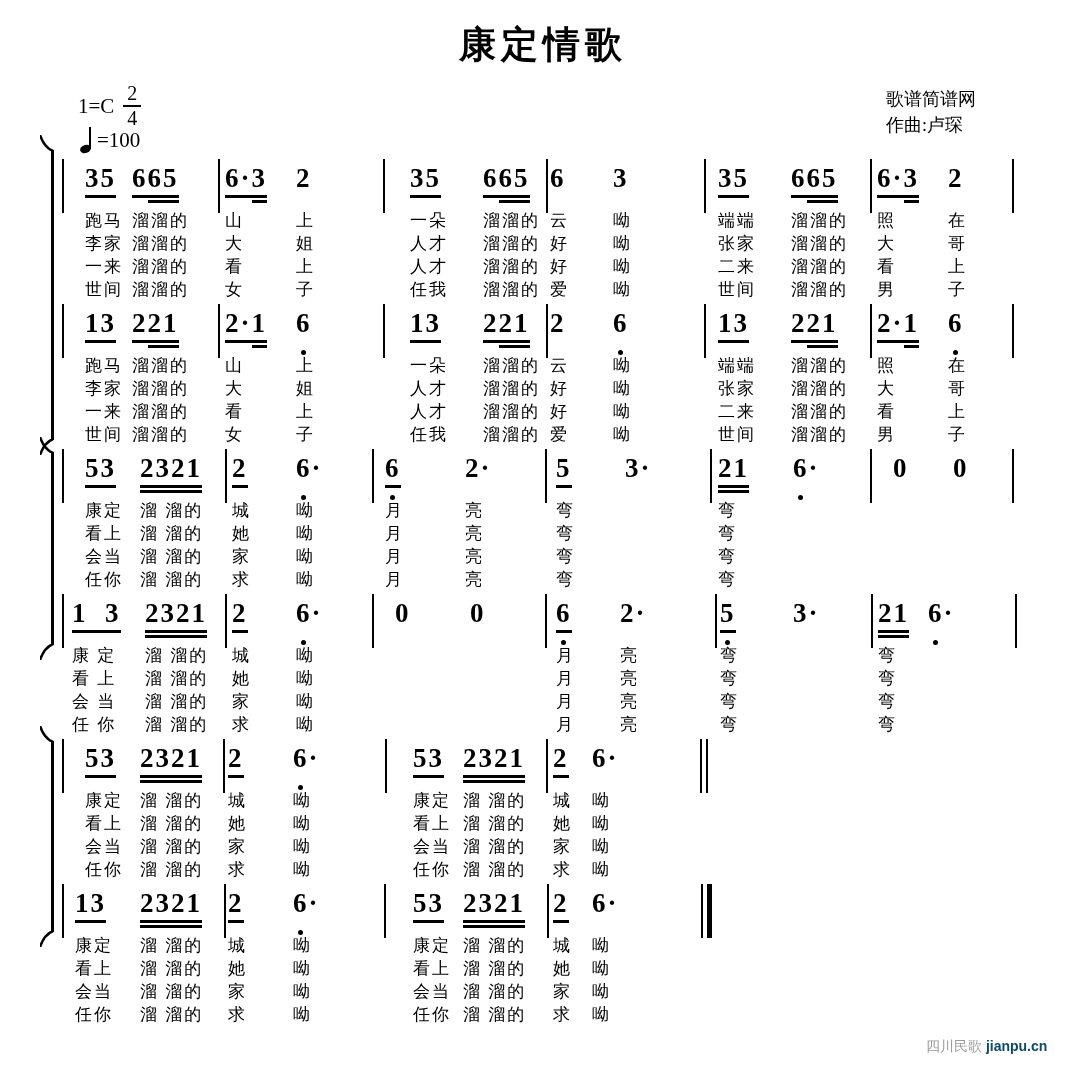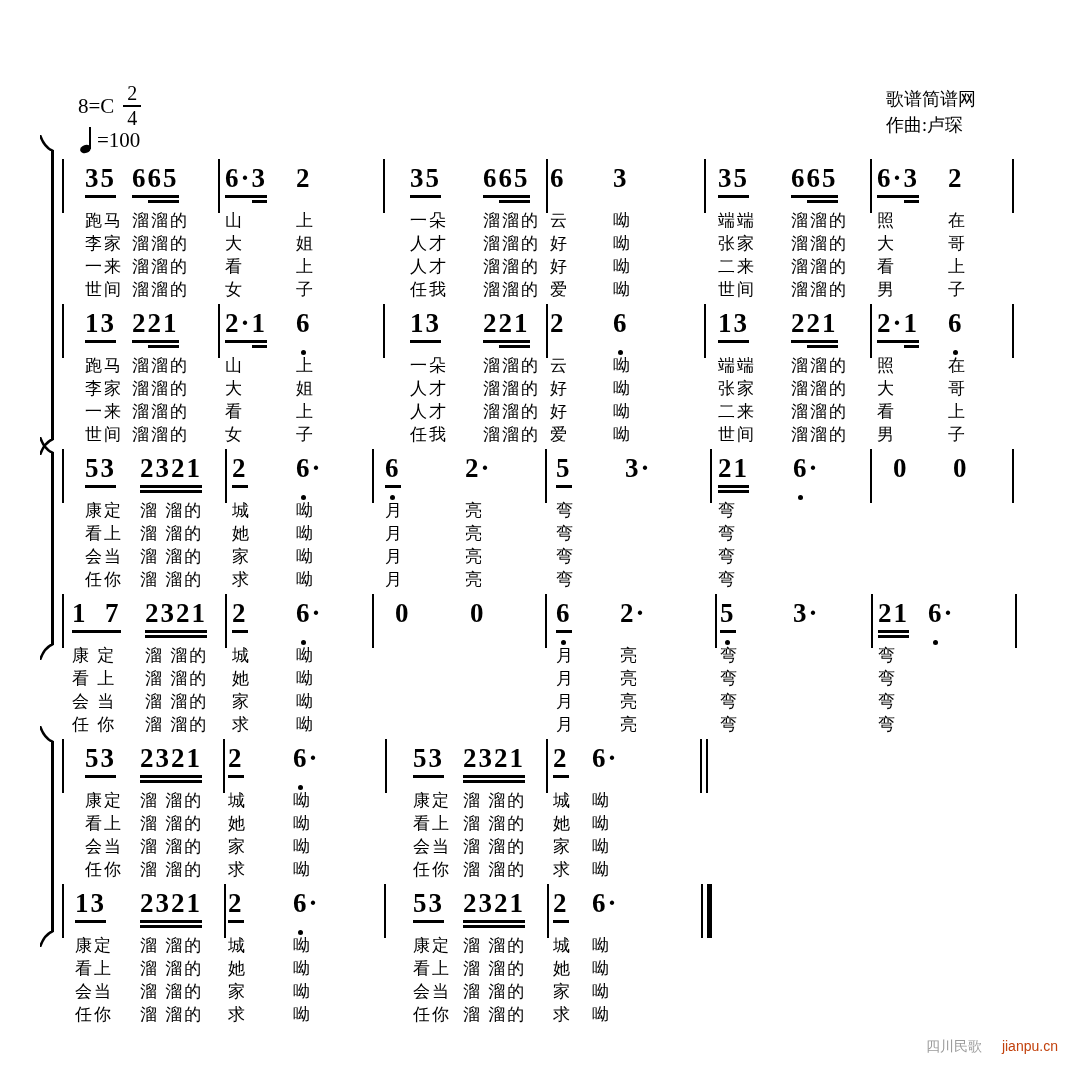--- a/index.html
+++ b/index.html
@@ -28,29 +28,30 @@
   .u2{background-image:linear-gradient(#000,#000),linear-gradient(#000,#000);
       background-size:100% 3px,100% 3px;
       background-position:left 0px bottom 5px,left 0px bottom 0px}
   .ldot{position:absolute;left:5px;top:42px;width:5px;height:5px;border-radius:50%;background:#000}
   .lyr{font-size:17px;line-height:23px;height:23px;letter-spacing:2px;white-space:pre}
   .gline{position:absolute;width:3px;background:#000}
   .hook{position:absolute;width:14px;height:16px}
   .watermark{position:absolute;left:926px;top:1038px;font-size:14px;
              font-family:"Liberation Sans","DejaVu Sans",sans-serif}
   .wm-site{color:#9a9a9a}
-  .wm-url{color:#c2410c;margin-left:16px;font-weight:400}
+  .wm-url{color:#0c4a6e;margin-left:0;font-weight:700}
 </style>
 </head>
 <body>
 
 <div class="page">
+  <div class="title">康定情歌</div>
 
   <div class="keyrow">
-    <span>8=C</span>
+    <span>1=C</span>
     <span class="frac">
       <span class="num">2</span>
       <span class="den">4</span>
     </span>
   </div>
 
   <div class="tempo">
     <span class="qnote"></span>
     <span>=100</span>
   </div>
@@ -319,21 +320,21 @@
         <div class="note"><span class="seg u0">0</span></div>
       </div>
       <div class="bar" style="left: 62px; top: 594px; width: 2px;"></div>
       <div class="bar" style="left: 225px; top: 594px; width: 2px;"></div>
       <div class="bar" style="left: 372px; top: 594px; width: 2px;"></div>
       <div class="bar" style="left: 545px; top: 594px; width: 2px;"></div>
       <div class="bar" style="left: 715px; top: 594px; width: 2px;"></div>
       <div class="bar" style="left: 871px; top: 594px; width: 2px;"></div>
       <div class="bar" style="left: 1015px; top: 594px; width: 2px;"></div>
       <div class="col" style="left: 72px; top: 598px;">
-        <div class="note"><span class="seg u1">1  7</span></div>
+        <div class="note"><span class="seg u1">1  3</span></div>
         <div class="lyr">康 定</div>
         <div class="lyr">看 上</div>
         <div class="lyr">会 当</div>
         <div class="lyr">任 你</div>
       </div>
       <div class="col" style="left: 145px; top: 598px;">
         <div class="note"><span class="seg u2">2321</span></div>
         <div class="lyr">溜 溜的</div>
         <div class="lyr">溜 溜的</div>
         <div class="lyr">溜 溜的</div>

